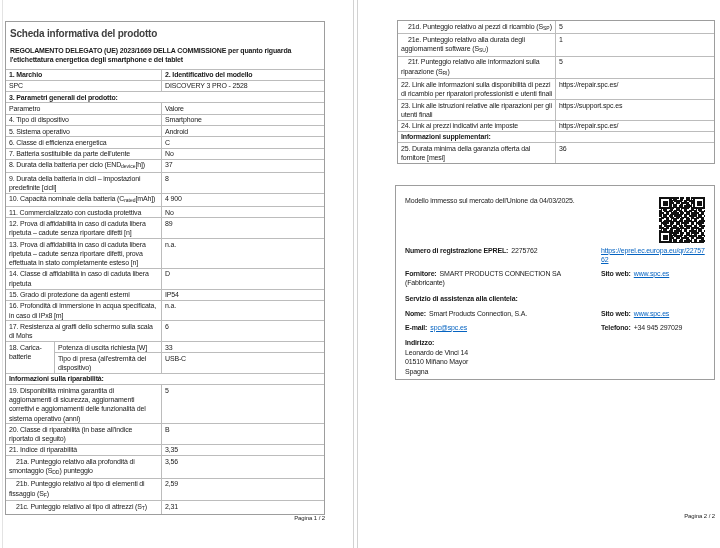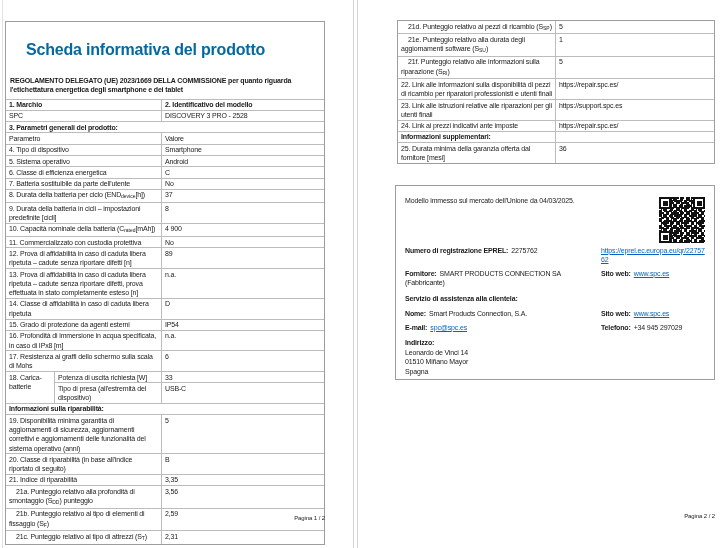--- a/index.html
+++ b/index.html
@@ -9,21 +9,21 @@
   #edge-p1-left{left:2px;background:#e3e3e3;}
   #edge-p1-right{left:353px;}
   #edge-p2-left{left:357px;}
 
   
   .sheet-table{position:absolute;border:1px solid #9d9d9d;background:#fff;box-sizing:border-box;}
   #p1t{left:5px;top:21px;width:320px;}
   #p2t{left:397px;top:20px;width:318px;}
 
   .title-block{padding:2px 4px 4px;}
-  h1.title{margin:16px;font-size:16px;line-height:20px;font-weight:bold;color:#0369a1;letter-spacing:-0.2px;}
+  h1.title{margin:0;font-size:10px;line-height:20px;font-weight:bold;color:#404040;letter-spacing:-0.2px;}
   .reg{margin-top:2px;font-weight:bold;font-size:7px;line-height:9.3px;width:290px;letter-spacing:-0.15px;}
 
   .trow{display:flex;border-top:1px solid #bcbcbc;font-size:7px;line-height:9.3px;letter-spacing:-0.15px;}
   .c1{width:149px;padding:0.5px 3px;}
   .c2{flex:1;border-left:1px solid #bcbcbc;padding:0.5px 3px;}
   #p2t .c1{width:151px;}
   #p2t .rows div.trow:first-of-type{border-top:0;}
   .trow.boldpair{font-weight:bold;}
   .trow.section{font-weight:bold;}
   .trow.section .c1{width:auto;flex:1;}

